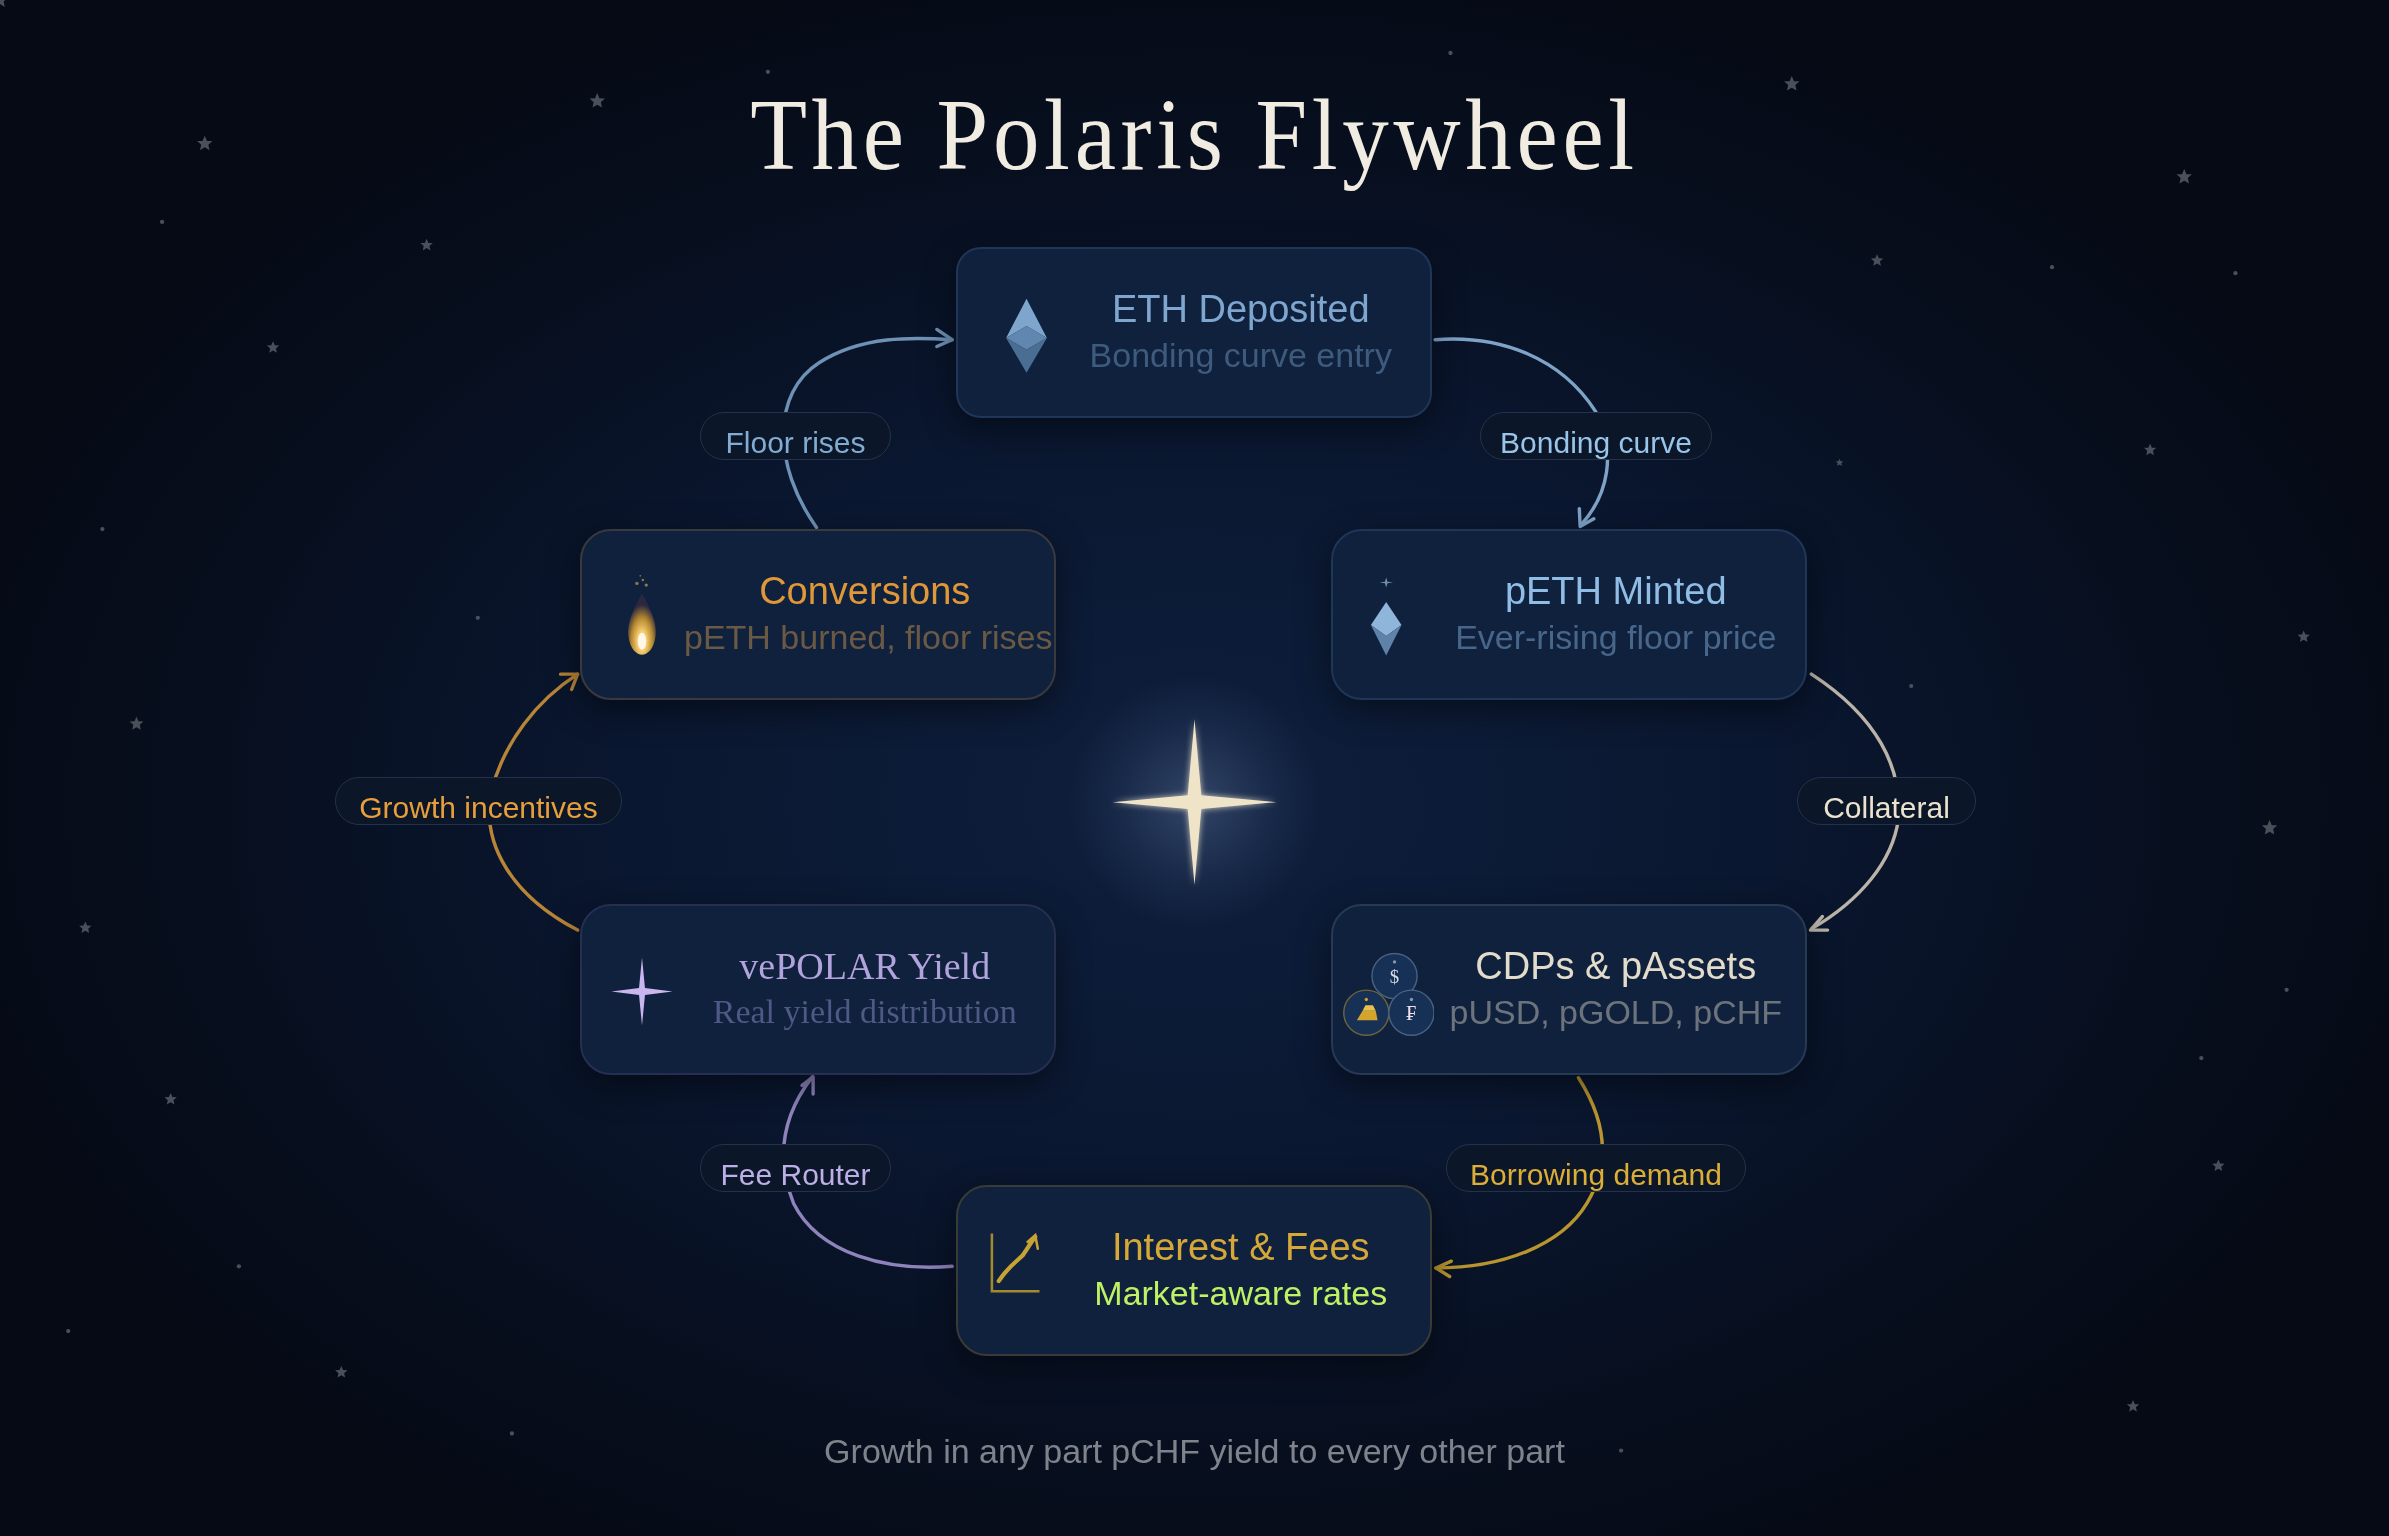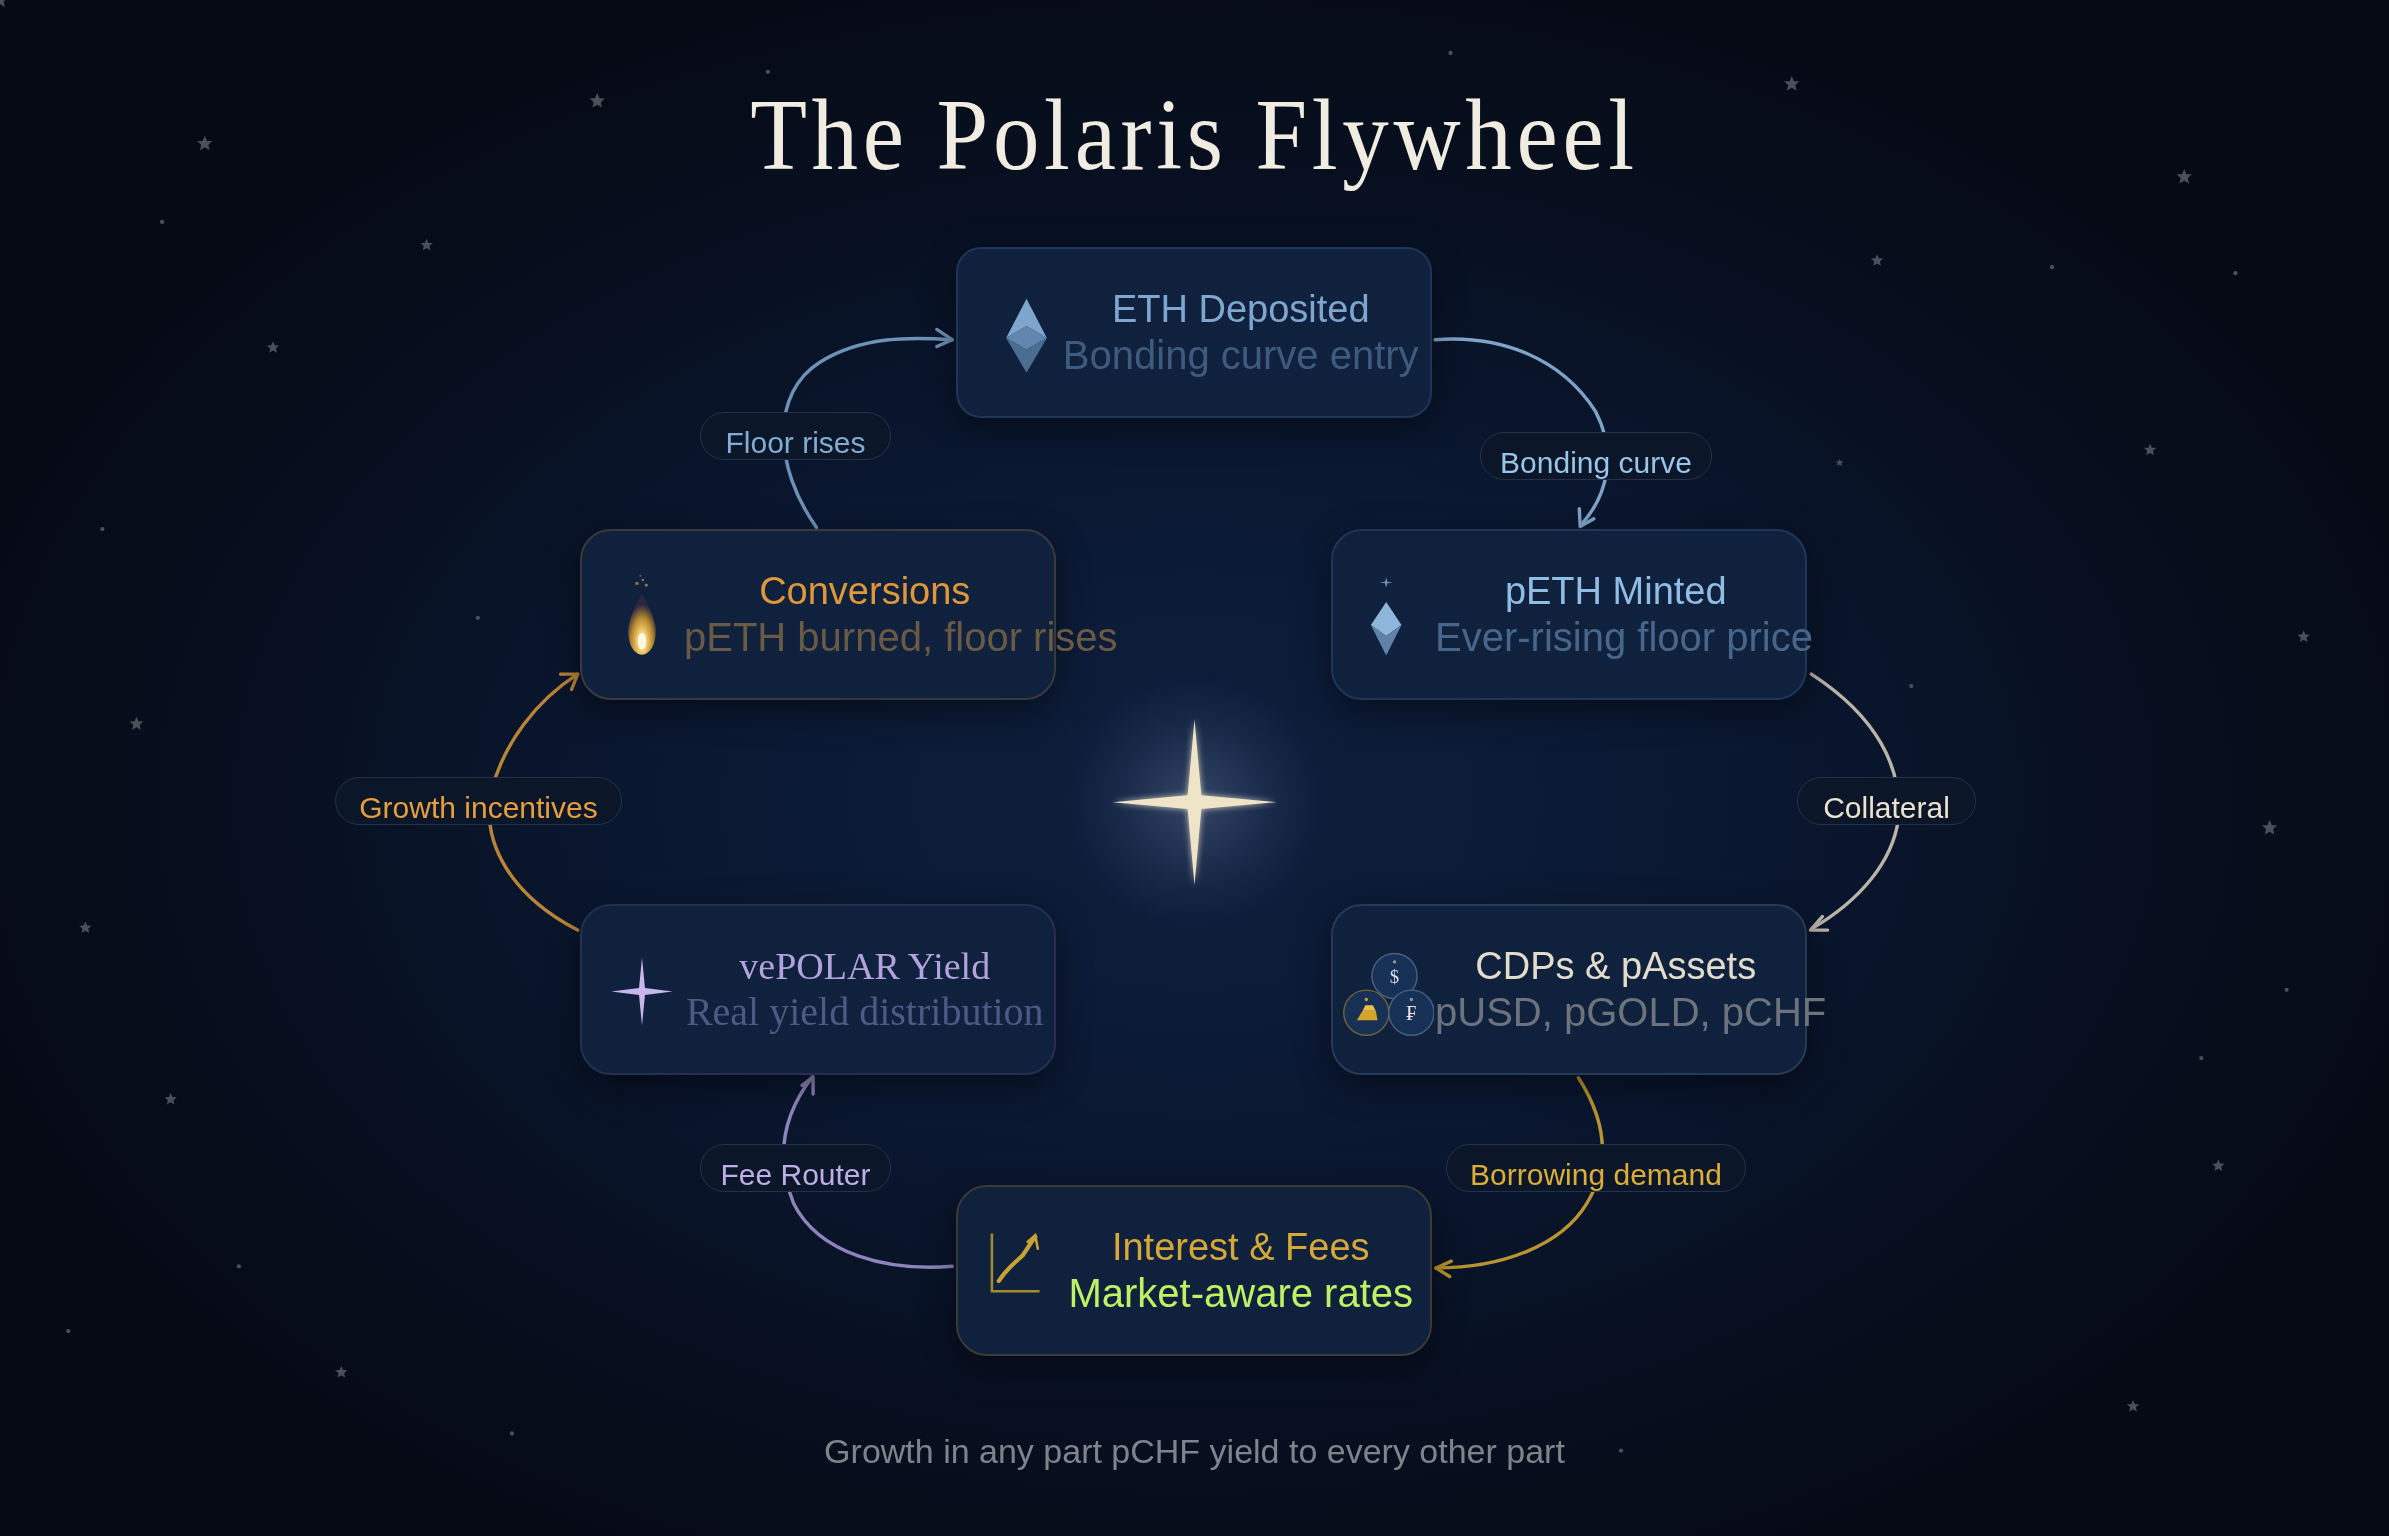--- a/index.html
+++ b/index.html
@@ -20,21 +20,21 @@
   }
   svg.layer { position:absolute; left:0; top:0; }
   .node {
     position:absolute; width:476px; height:171px; box-sizing:border-box;
     border-radius:31px; background:#0f213d; border:2.6px solid #1f3658;
     box-shadow: 0 10.2px 34px rgba(0,0,0,0.45);
   }
   .node .icon { position:absolute; left:25.6px; top:43px; width:85px; height:85px; }
   .node .txt { position:absolute; left:102px; right:8.5px; top:36px; text-align:center; }
   .node .t1 { font-size:38px; line-height:48px; white-space:nowrap; }
-  .node .t2 { font-size:40px; line-height:44px; white-space:nowrap; }
+  .node .t2 { font-size:34px; line-height:44px; white-space:nowrap; }
   .pill {
     position:absolute; height:48px; box-sizing:border-box; border-radius:24px;
     background:#0b1628; border:1.7px solid #23324a; padding:8px 12px;
     font-size:30px; line-height:44px; white-space:nowrap; text-align:center;
   }
   .glow {
     position:absolute; left:1067px; top:674px; width:256px; height:256px; border-radius:50%;
     background: radial-gradient(circle, rgba(120,140,180,0.35) 0%, rgba(60,80,120,0.25) 40%, rgba(20,35,70,0) 70%);
   }
 </style>
@@ -199,20 +199,20 @@
     <path d="M40,26 C30,44 22,60 24,76 C26,92 34,98 40,98 C46,98 54,92 56,76 C58,60 50,44 40,26 Z" fill="url(#fl)"></path>
     <ellipse cx="40" cy="82" rx="5" ry="10" fill="#fff8e6"></ellipse>
   </svg>
   <div class="txt">
     <div class="t1" style="color:#e0973a">Conversions</div>
     <div class="t2" style="color:#6a5a45">pETH burned, floor rises</div>
   </div>
 </div>
 
 <div class="pill" style="left:700px; top:412px; width:191px; color:#82acd3;">Floor rises</div>
-<div class="pill" style="left:1480px; top:412px; width:232px; color:#9ac5ea;margin-top:20px;">Bonding curve</div>
+<div class="pill" style="left:1480px; top:412px; width:232px; color:#9ac5ea;">Bonding curve</div>
 <div class="pill" style="left:1797px; top:777px; width:179px; color:#ece3cf;">Collateral</div>
 <div class="pill" style="left:335px; top:777px; width:287px; color:#e79e3c;">Growth incentives</div>
 <div class="pill" style="left:700px; top:1144px; width:191px; color:#bcaee6;">Fee Router</div>
 <div class="pill" style="left:1446px; top:1144px; width:300px; color:#dcae37;">Borrowing demand</div>
 
 <div class="footer">Growth in any part pCHF yield to every other part</div>
 
 
 </body></html>

